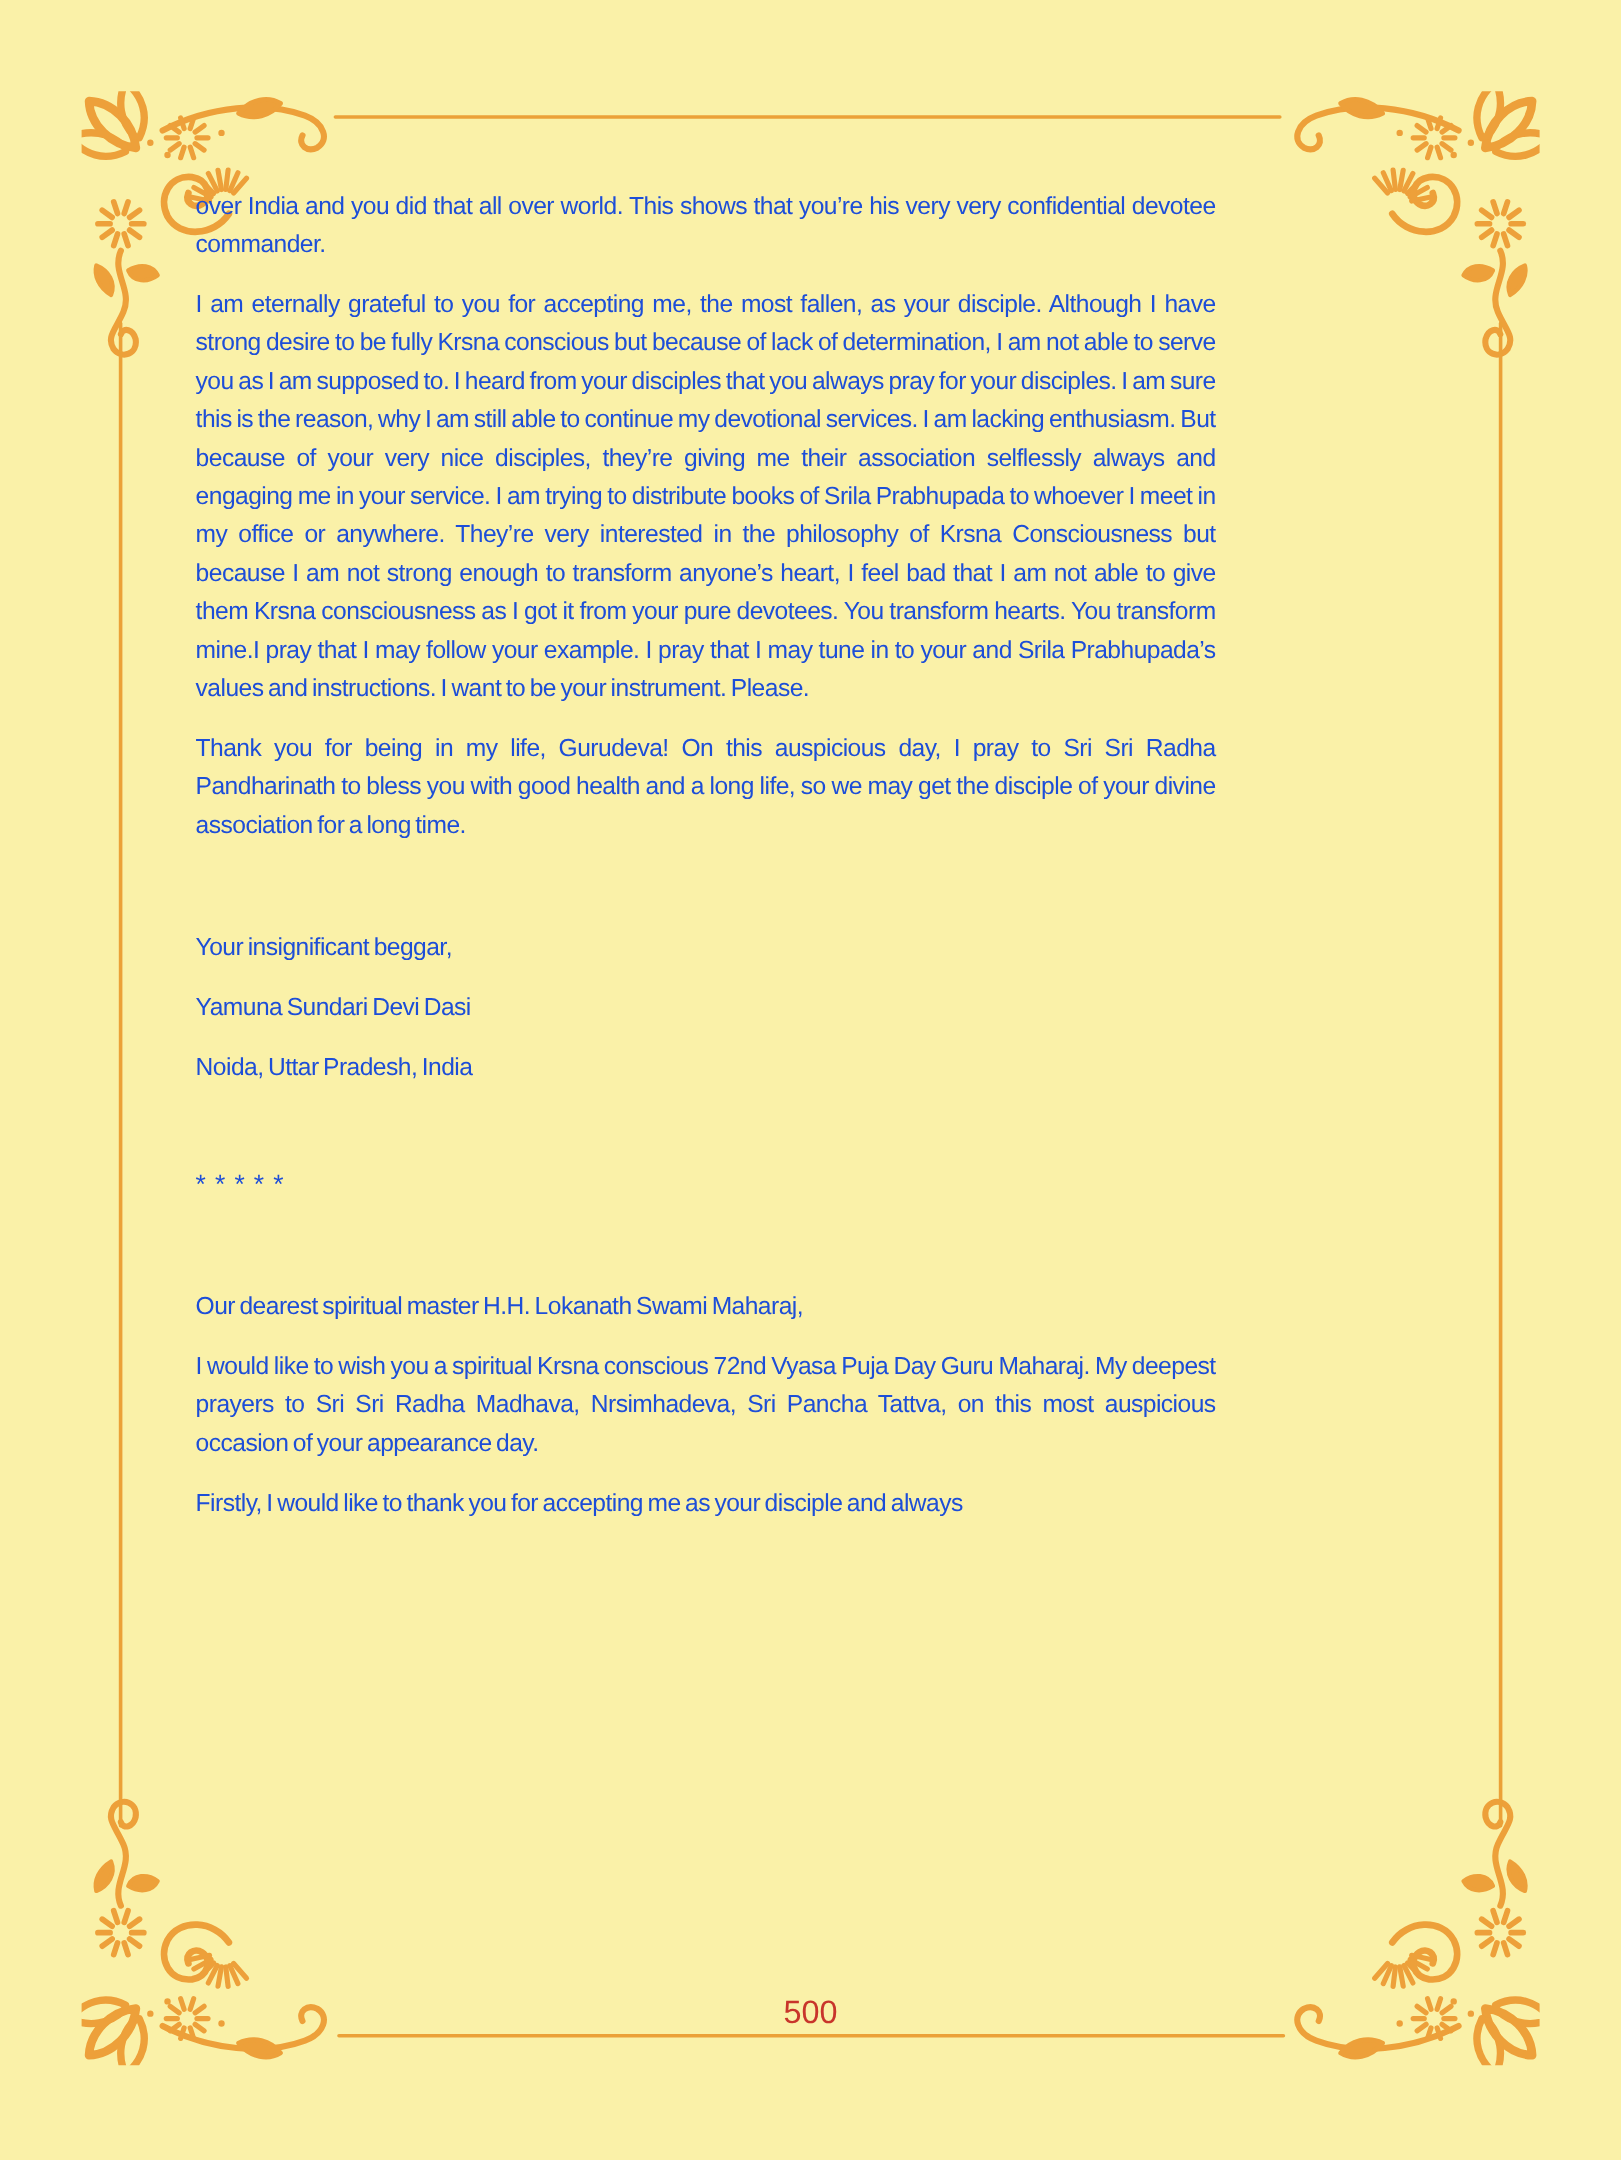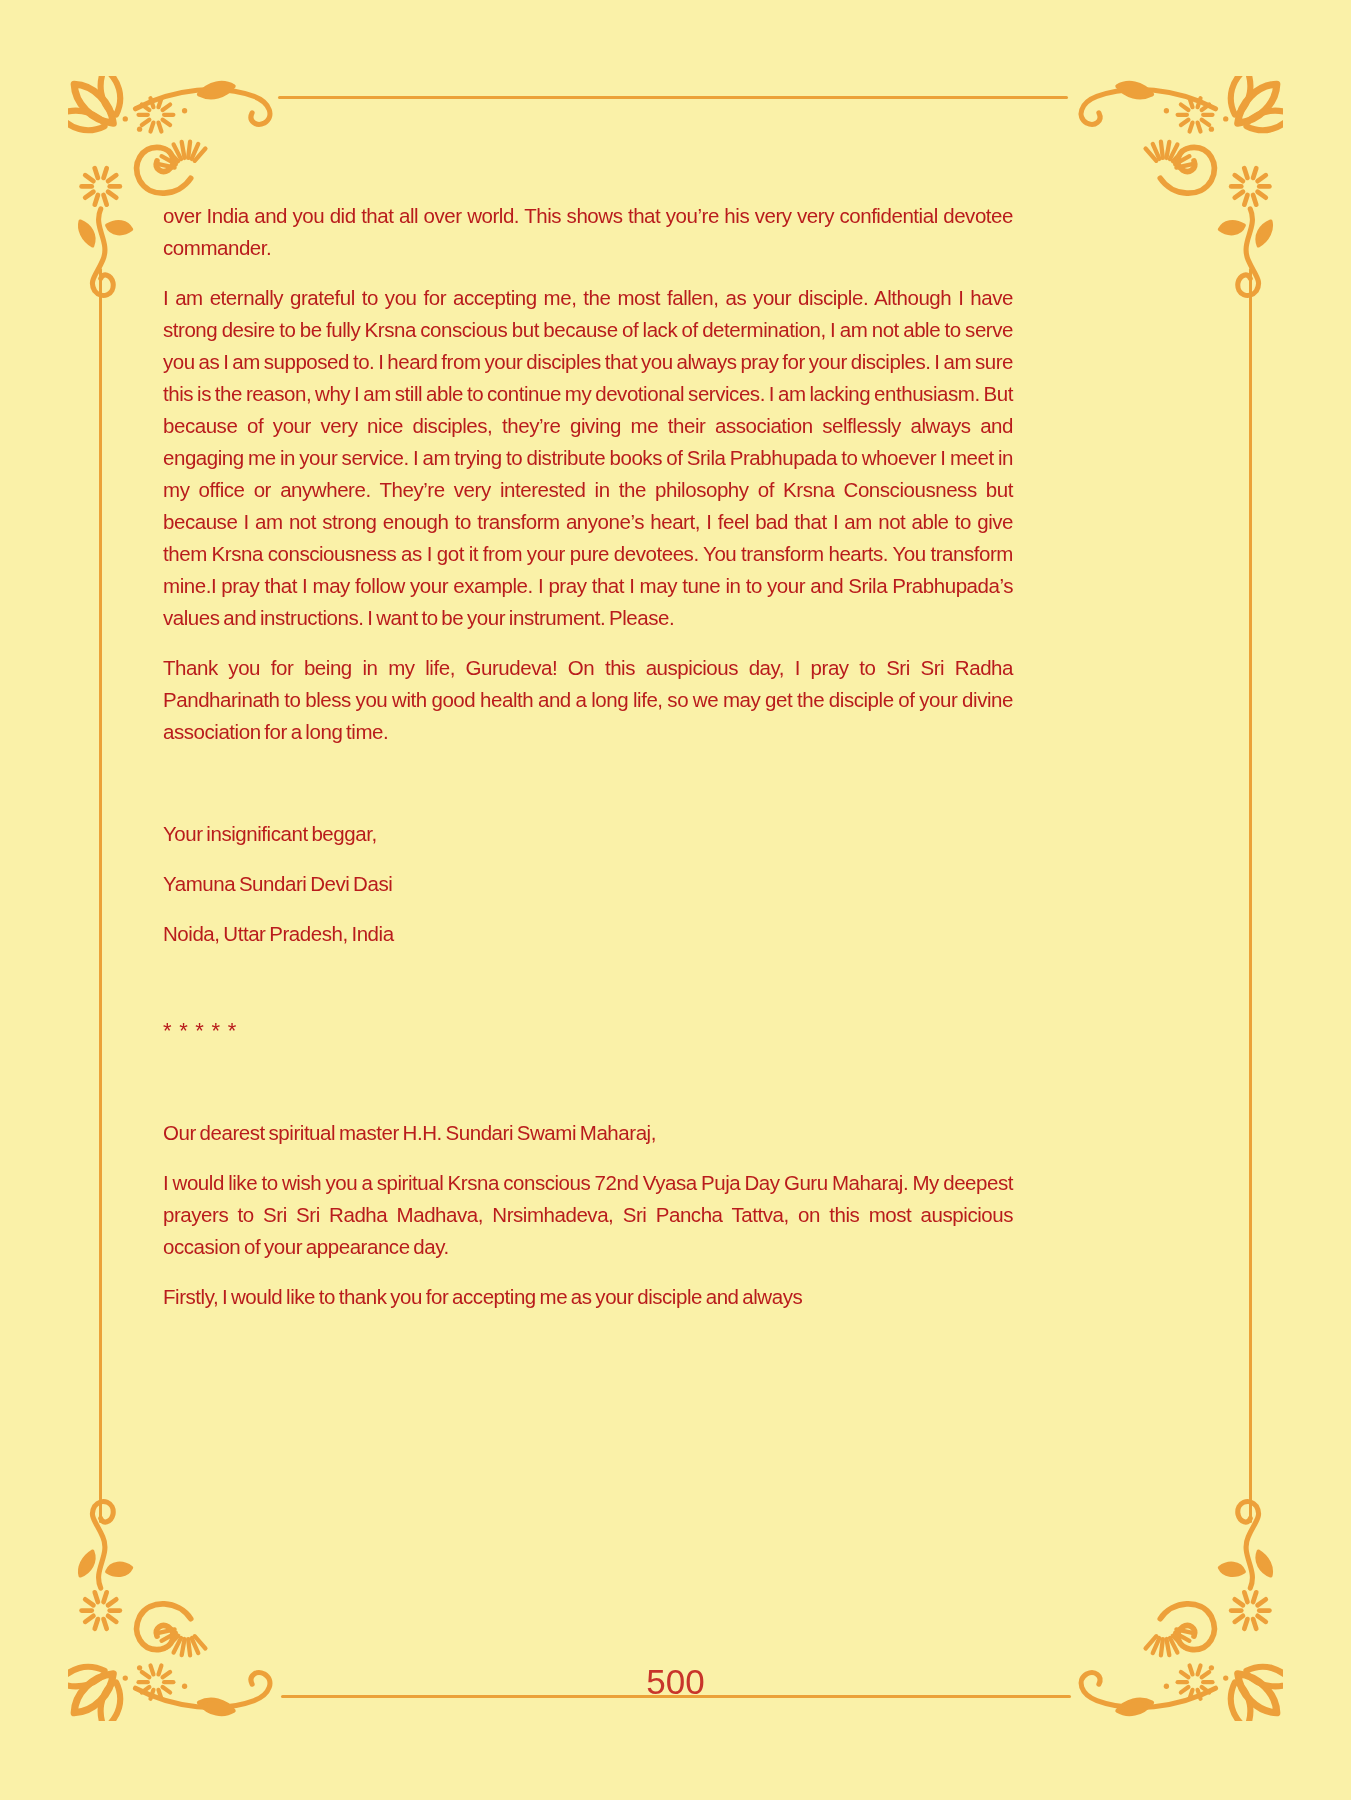--- a/index.html
+++ b/index.html
@@ -13,32 +13,32 @@
   .corner-tr{left:1058px;top:76px;transform:scaleX(-1);}
   .corner-bl{left:68px;top:1496px;transform:scaleY(-1);}
   .corner-br{left:1058px;top:1496px;transform:scale(-1,-1);}
   .rule{position:absolute;background:#EBA138;border-radius:2px;}
   .rule-top{left:278px;top:96px;width:790px;height:3px;}
   .rule-bottom{left:281px;top:1695px;width:790px;height:3px;}
   .rule-left{left:99px;top:268px;width:3px;height:1255px;}
   .rule-right{left:1249px;top:268px;width:3px;height:1255px;}
   .content{
     position:absolute;left:163px;top:156px;width:850px;
-    color:#b91c1c;font-size:20.5px;line-height:32px;
-    letter-spacing:-0.45px;word-spacing:-1.5px;margin-top:44px;
+    color:#1d4ed8;font-size:20.5px;line-height:32px;
+    letter-spacing:-0.45px;word-spacing:-1.5px;
   }
   .para{margin:18px 0 0 0;}
   .first{margin-top:0;}
   .just{text-align:justify;}
   .gap-xl{margin-top:70px;}
   .gap-lg{margin-top:65px;}
   .sep{font-size:22px;letter-spacing:1.5px;}
   .page-number{
     position:absolute;left:0;right:0;top:1662px;text-align:center;
-    color:#C8352B;font-size:35px;
+    color:#C8352B;font-size:27px;
   }
   .defs-holder{position:absolute;width:0;height:0;overflow:hidden;}
 </style>
 </head>
 <body>
 
 <div class="page">
 
   <svg class="defs-holder" aria-hidden="true">
     <defs>
@@ -116,19 +116,19 @@
     <p class="para first just">over India and you did that all over world. This shows that you’re his very very confidential devotee commander.</p>
     <p class="para just">I am eternally grateful to you for accepting me, the most fallen, as your disciple. Although I have strong desire to be fully Krsna conscious but because of lack of determination, I am not able to serve you as I am supposed to. I heard from your disciples that you always pray for your disciples. I am sure this is the reason, why I am still able to continue my devotional services. I am lacking enthusiasm. But because of your very nice disciples, they’re giving me their association selflessly always and engaging me in your service. I am trying to distribute books of Srila Prabhupada to whoever I meet in my office or anywhere. They’re very interested in the philosophy of Krsna Consciousness but because I am not strong enough to transform anyone’s heart, I feel bad that I am not able to give them Krsna consciousness as I got it from your pure devotees. You transform hearts. You transform mine.I pray that I may follow your example. I pray that I may tune in to your and Srila Prabhupada’s values and instructions. I want to be your instrument. Please.</p>
     <p class="para just">Thank you for being in my life, Gurudeva! On this auspicious day, I pray to Sri Sri Radha Pandharinath to bless you with good health and a long life, so we may get the disciple of your divine association for a long time.</p>
 
     <p class="para gap-xl">Your insignificant beggar,</p>
     <p class="para">Yamuna Sundari Devi Dasi</p>
     <p class="para">Noida, Uttar Pradesh, India</p>
 
     <p class="para gap-lg sep">* * * * *</p>
 
-    <p class="para gap-xl">Our dearest spiritual master H.H. Sundari Swami Maharaj,</p>
+    <p class="para gap-xl">Our dearest spiritual master H.H. Lokanath Swami Maharaj,</p>
     <p class="para just">I would like to wish you a spiritual Krsna conscious 72nd Vyasa Puja Day Guru Maharaj. My deepest prayers to Sri Sri Radha Madhava, Nrsimhadeva, Sri Pancha Tattva, on this most auspicious occasion of your appearance day.</p>
     <p class="para just">Firstly, I would like to thank you for accepting me as your disciple and always</p>
   </div>
 
   <div class="page-number">500</div>
 </div>
 
 </body></html>

